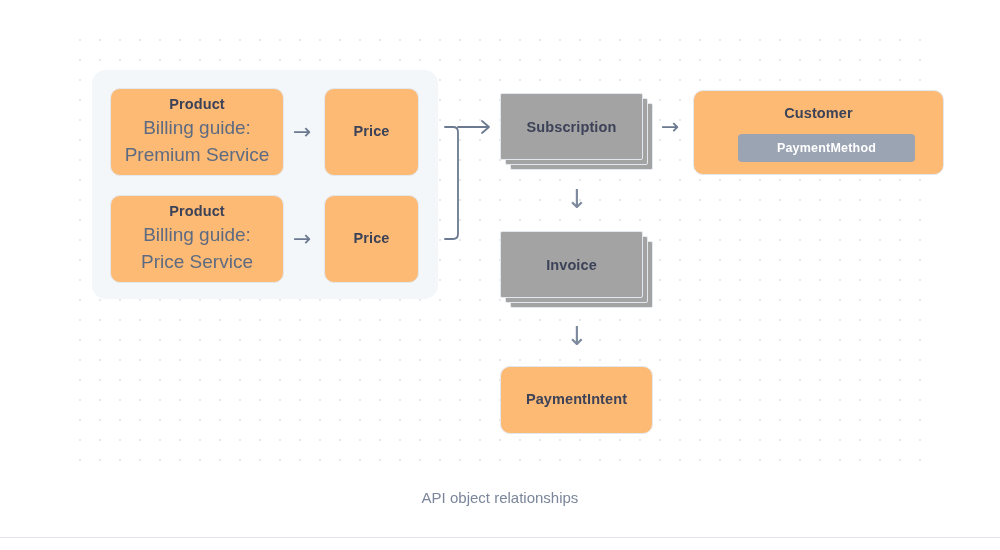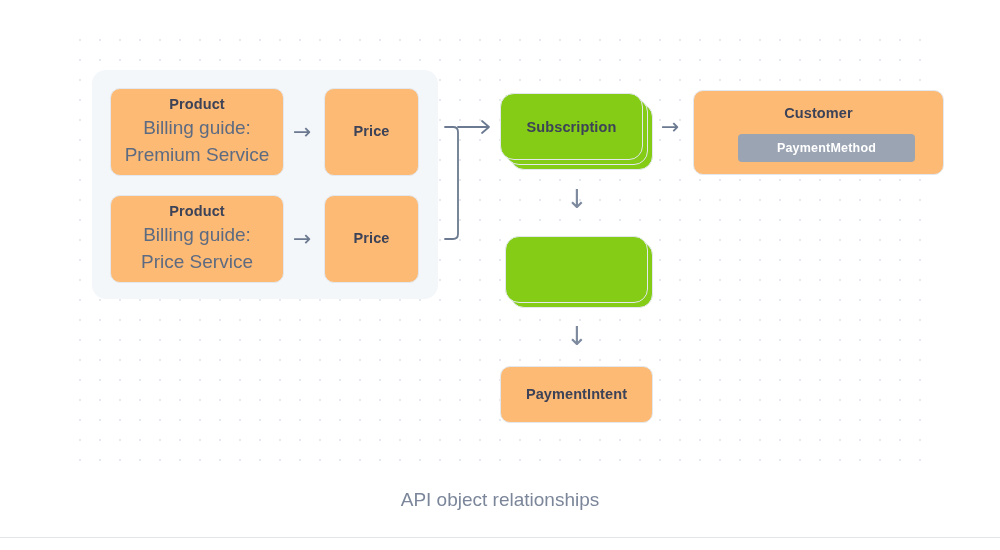--- a/index.html
+++ b/index.html
@@ -73,23 +73,23 @@
     color: #5d6b82;
     line-height: 1.42;
   }
 
   
   .stack {
     position: absolute;
   }
   .stack .sheet {
     position: absolute;
-    background: #84cc16;
+    background: #a3a3a3;
     border: 1px solid #e3e8ef;
-    border-radius: 14px;
+    border-radius: 2px;
     box-sizing: border-box;
   }
   .stack .sheet.s3 { left: 10px; top: 10px; }
   .stack .sheet.s2 { left: 5px;  top: 5px;  }
   .stack .sheet.s1 {
     left: 0; top: 0;
     display: flex;
     align-items: center;
     justify-content: center;
   }
@@ -105,21 +105,21 @@
   #card-price-premium   { left: 324px; top: 88px;  width: 95px;  height: 88px; }
   #card-product-basic   { left: 110px; top: 195px; width: 174px; height: 88px; }
   #card-price-basic     { left: 324px; top: 195px; width: 95px;  height: 88px; }
 
   #stack-subscription { left: 500px; top: 93px;  width: 143px; height: 77px; }
   #stack-subscription .sheet { width: 143px; height: 67px; }
 
   #stack-invoice { left: 500px; top: 231px; width: 143px; height: 77px; }
   #stack-invoice .sheet { width: 143px; height: 67px; }
 
-  #card-paymentintent { left: 500px; top: 366px; width: 153px; height: 57px; justify-content: center; }
+  #card-paymentintent { left: 500px; top: 366px; width: 153px; height: 68px; justify-content: center; }
 
   #card-customer {
     left: 693px; top: 90px; width: 251px; height: 85px;
     justify-content: flex-start;
     padding-top: 13px;
   }
   #customer-badge {
     margin-top: 10px;
     width: 177px;
     height: 28px;
@@ -167,21 +167,21 @@
     overflow: visible;
   }
 
   
   #caption {
     position: absolute;
     left: 0;
     top: 489px;
     width: 1000px;
     text-align: center;
-    font-size: 19px;
+    font-size: 15px;
     color: #7b869a;
     font-family: "Liberation Sans", sans-serif;
   }
 
   
   #bottom-divider {
     position: absolute;
     left: 0;
     top: 537px;
     width: 1000px;
@@ -240,20 +240,23 @@
   <div class="card" id="card-customer">
     <div class="card-title">Customer</div>
     <div id="customer-badge">PaymentMethod</div>
   </div>
 
   <div class="arrow-down" id="arrow-sub-invoice">↓</div>
 
   <div class="stack" id="stack-invoice">
     <div class="sheet s3"></div>
     <div class="sheet s2"></div>
+    <div class="sheet s1">
+      <span class="card-title">Invoice</span>
+    </div>
   </div>
 
   <div class="arrow-down" id="arrow-invoice-pi">↓</div>
 
   <div class="card" id="card-paymentintent">
     <div class="card-title">PaymentIntent</div>
   </div>
 
   <div id="caption">API object relationships</div>
 

